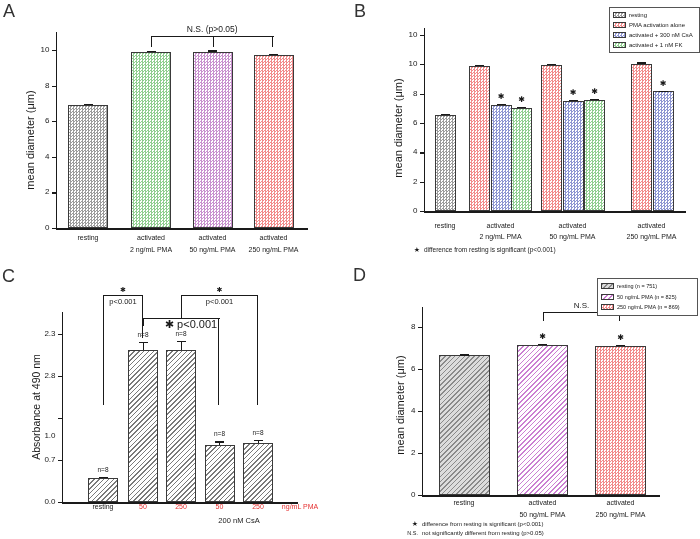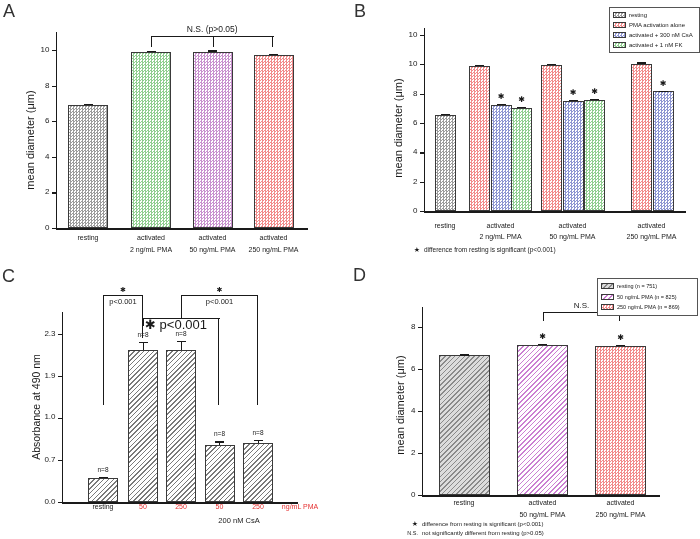--- a/index.html
+++ b/index.html
@@ -136,23 +136,23 @@
     </section>
   <section class="panel">
       <div style="position: absolute; left: 2px; top: 266px; font-size: 18px; line-height: 21px; color: rgb(51, 51, 51); white-space: nowrap;">C</div>
       <div style="position: absolute; left: 61.5px; top: 312px; width: 1.5px; height: 191.5px; background: rgb(26, 26, 26);"></div>
       <div style="position: absolute; left: 61.5px; top: 502px; width: 236.5px; height: 1.5px; background: rgb(26, 26, 26);"></div>
       <div style="position: absolute; left: 57.5px; top: 502px; width: 4px; height: 1.2px; background: rgb(26, 26, 26);"></div>
       <div style="position: absolute; left: 55.5px; top: 497.04px; font-size: 8px; line-height: 9px; color: rgb(26, 26, 26); white-space: nowrap; transform: translateX(-100%);">0.0</div>
       <div style="position: absolute; left: 57.5px; top: 459.9px; width: 4px; height: 1.2px; background: rgb(26, 26, 26);"></div>
       <div style="position: absolute; left: 55.5px; top: 454.94px; font-size: 8px; line-height: 9px; color: rgb(26, 26, 26); white-space: nowrap; transform: translateX(-100%);">0.7</div>
       <div style="position: absolute; left: 57.5px; top: 417.8px; width: 4px; height: 1.2px; background: rgb(26, 26, 26);"></div>
-      <div style="position: absolute; left: 55.5px; top: 412px; font-size: 8px; line-height: 9px; color: rgb(26, 26, 26); white-space: nowrap; transform: translateX(-100%);">1.0</div>
+      <div style="position: absolute; left: 55.5px; top: 431px; font-size: 8px; line-height: 9px; color: rgb(26, 26, 26); white-space: nowrap; transform: translateX(-100%);">1.0</div>
       <div style="position: absolute; left: 57.5px; top: 375.7px; width: 4px; height: 1.2px; background: rgb(26, 26, 26);"></div>
-      <div style="position: absolute; left: 55.5px; top: 370.74px; font-size: 8px; line-height: 9px; color: rgb(26, 26, 26); white-space: nowrap; transform: translateX(-100%);">1.9</div>
+      <div style="position: absolute; left: 55.5px; top: 370.74px; font-size: 8px; line-height: 9px; color: rgb(26, 26, 26); white-space: nowrap; transform: translateX(-100%);">2.8</div>
       <div style="position: absolute; left: 57.5px; top: 333.6px; width: 4px; height: 1.2px; background: rgb(26, 26, 26);"></div>
       <div style="position: absolute; left: 55.5px; top: 328.64px; font-size: 8px; line-height: 9px; color: rgb(26, 26, 26); white-space: nowrap; transform: translateX(-100%);">2.3</div>
       <div style="position: absolute; left: -64px; top: 399px; width: 200px; height: 16px; line-height: 16px; text-align: center; font-size: 10.5px; transform: rotate(-90deg); color: rgb(26, 26, 26);">Absorbance at 490 nm</div>
       <div style="position: absolute; left: 88px; top: 478.003px; width: 30px; height: 23.997px; border: 1px solid rgb(58, 58, 58); box-sizing: border-box; background: repeating-linear-gradient(135deg, rgb(122, 122, 122) 0px, rgb(122, 122, 122) 1.1px, rgb(255, 255, 255) 1.1px, rgb(255, 255, 255) 3.4px);"></div>
       <div style="position: absolute; left: 102.5px; top: 476.74px; width: 1px; height: 1.263px; background: rgb(26, 26, 26);"></div>
       <div style="position: absolute; left: 98.5px; top: 476.74px; width: 9px; height: 1.2px; background: rgb(26, 26, 26);"></div>
       <div style="position: absolute; left: 103px; top: 465.74px; font-size: 6.5px; line-height: 8px; color: rgb(26, 26, 26); white-space: nowrap; transform: translateX(-50%);">n=8</div>
       <div style="position: absolute; left: 128px; top: 350.44px; width: 30px; height: 151.56px; border: 1px solid rgb(58, 58, 58); box-sizing: border-box; background: repeating-linear-gradient(135deg, rgb(122, 122, 122) 0px, rgb(122, 122, 122) 1.1px, rgb(255, 255, 255) 1.1px, rgb(255, 255, 255) 3.4px);"></div>
       <div style="position: absolute; left: 142.5px; top: 342.02px; width: 1px; height: 8.42px; background: rgb(26, 26, 26);"></div>
       <div style="position: absolute; left: 138.5px; top: 342.02px; width: 9px; height: 1.2px; background: rgb(26, 26, 26);"></div>
@@ -177,21 +177,21 @@
       <div style="position: absolute; left: 300px; top: 503px; font-size: 7px; line-height: 8px; color: rgb(229, 48, 48); white-space: nowrap; transform: translateX(-50%);">ng/mL PMA</div>
       <div style="position: absolute; left: 239px; top: 515.5px; font-size: 7.5px; line-height: 9px; color: rgb(26, 26, 26); white-space: nowrap; transform: translateX(-50%);">200 nM CsA</div>
       <div style="position: absolute; left: 103px; top: 295px; width: 40px; height: 1.2px; background: rgb(26, 26, 26);"></div>
       <div style="position: absolute; left: 103px; top: 295px; width: 1.2px; height: 110px; background: rgb(26, 26, 26);"></div>
       <div style="position: absolute; left: 141.8px; top: 295px; width: 1.2px; height: 43px; background: rgb(26, 26, 26);"></div>
       <div style="position: absolute; left: 123px; top: 285.5px; font-size: 7px; line-height: 8px; color: rgb(26, 26, 26); white-space: nowrap; transform: translateX(-50%);">✱</div>
       <div style="position: absolute; left: 123px; top: 296.5px; font-size: 7.5px; line-height: 9px; color: rgb(26, 26, 26); white-space: nowrap; transform: translateX(-50%);">p&lt;0.001</div>
       <div style="position: absolute; left: 143px; top: 318px; width: 76.5px; height: 1.2px; background: rgb(26, 26, 26);"></div>
       <div style="position: absolute; left: 143px; top: 318px; width: 1.2px; height: 8px; background: rgb(26, 26, 26);"></div>
       <div style="position: absolute; left: 218.3px; top: 318px; width: 1.2px; height: 87px; background: rgb(26, 26, 26);"></div>
-      <div style="position: absolute; left: 176px; top: 319.5px; font-size: 13px; line-height: 9px; color: rgb(26, 26, 26); white-space: nowrap; transform: translateX(-50%);">✱ p&lt;0.001</div>
+      <div style="position: absolute; left: 191px; top: 319.5px; font-size: 11px; line-height: 9px; color: rgb(26, 26, 26); white-space: nowrap; transform: translateX(-50%);">✱ p&lt;0.001</div>
       <div style="position: absolute; left: 181px; top: 295px; width: 77px; height: 1.2px; background: rgb(26, 26, 26);"></div>
       <div style="position: absolute; left: 181px; top: 295px; width: 1.2px; height: 23px; background: rgb(26, 26, 26);"></div>
       <div style="position: absolute; left: 256.8px; top: 295px; width: 1.2px; height: 110px; background: rgb(26, 26, 26);"></div>
       <div style="position: absolute; left: 219.5px; top: 285.5px; font-size: 7px; line-height: 8px; color: rgb(26, 26, 26); white-space: nowrap; transform: translateX(-50%);">✱</div>
       <div style="position: absolute; left: 219.5px; top: 296.5px; font-size: 7.5px; line-height: 9px; color: rgb(26, 26, 26); white-space: nowrap; transform: translateX(-50%);">p&lt;0.001</div>
     </section>
   <section class="panel">
       <div style="position: absolute; left: 353px; top: 265px; font-size: 18px; line-height: 21px; color: rgb(51, 51, 51); white-space: nowrap;">D</div>
       <div style="position: absolute; left: 421.5px; top: 307px; width: 1.5px; height: 189.5px; background: rgb(26, 26, 26);"></div>
       <div style="position: absolute; left: 421.5px; top: 495px; width: 238.5px; height: 1.5px; background: rgb(26, 26, 26);"></div>

